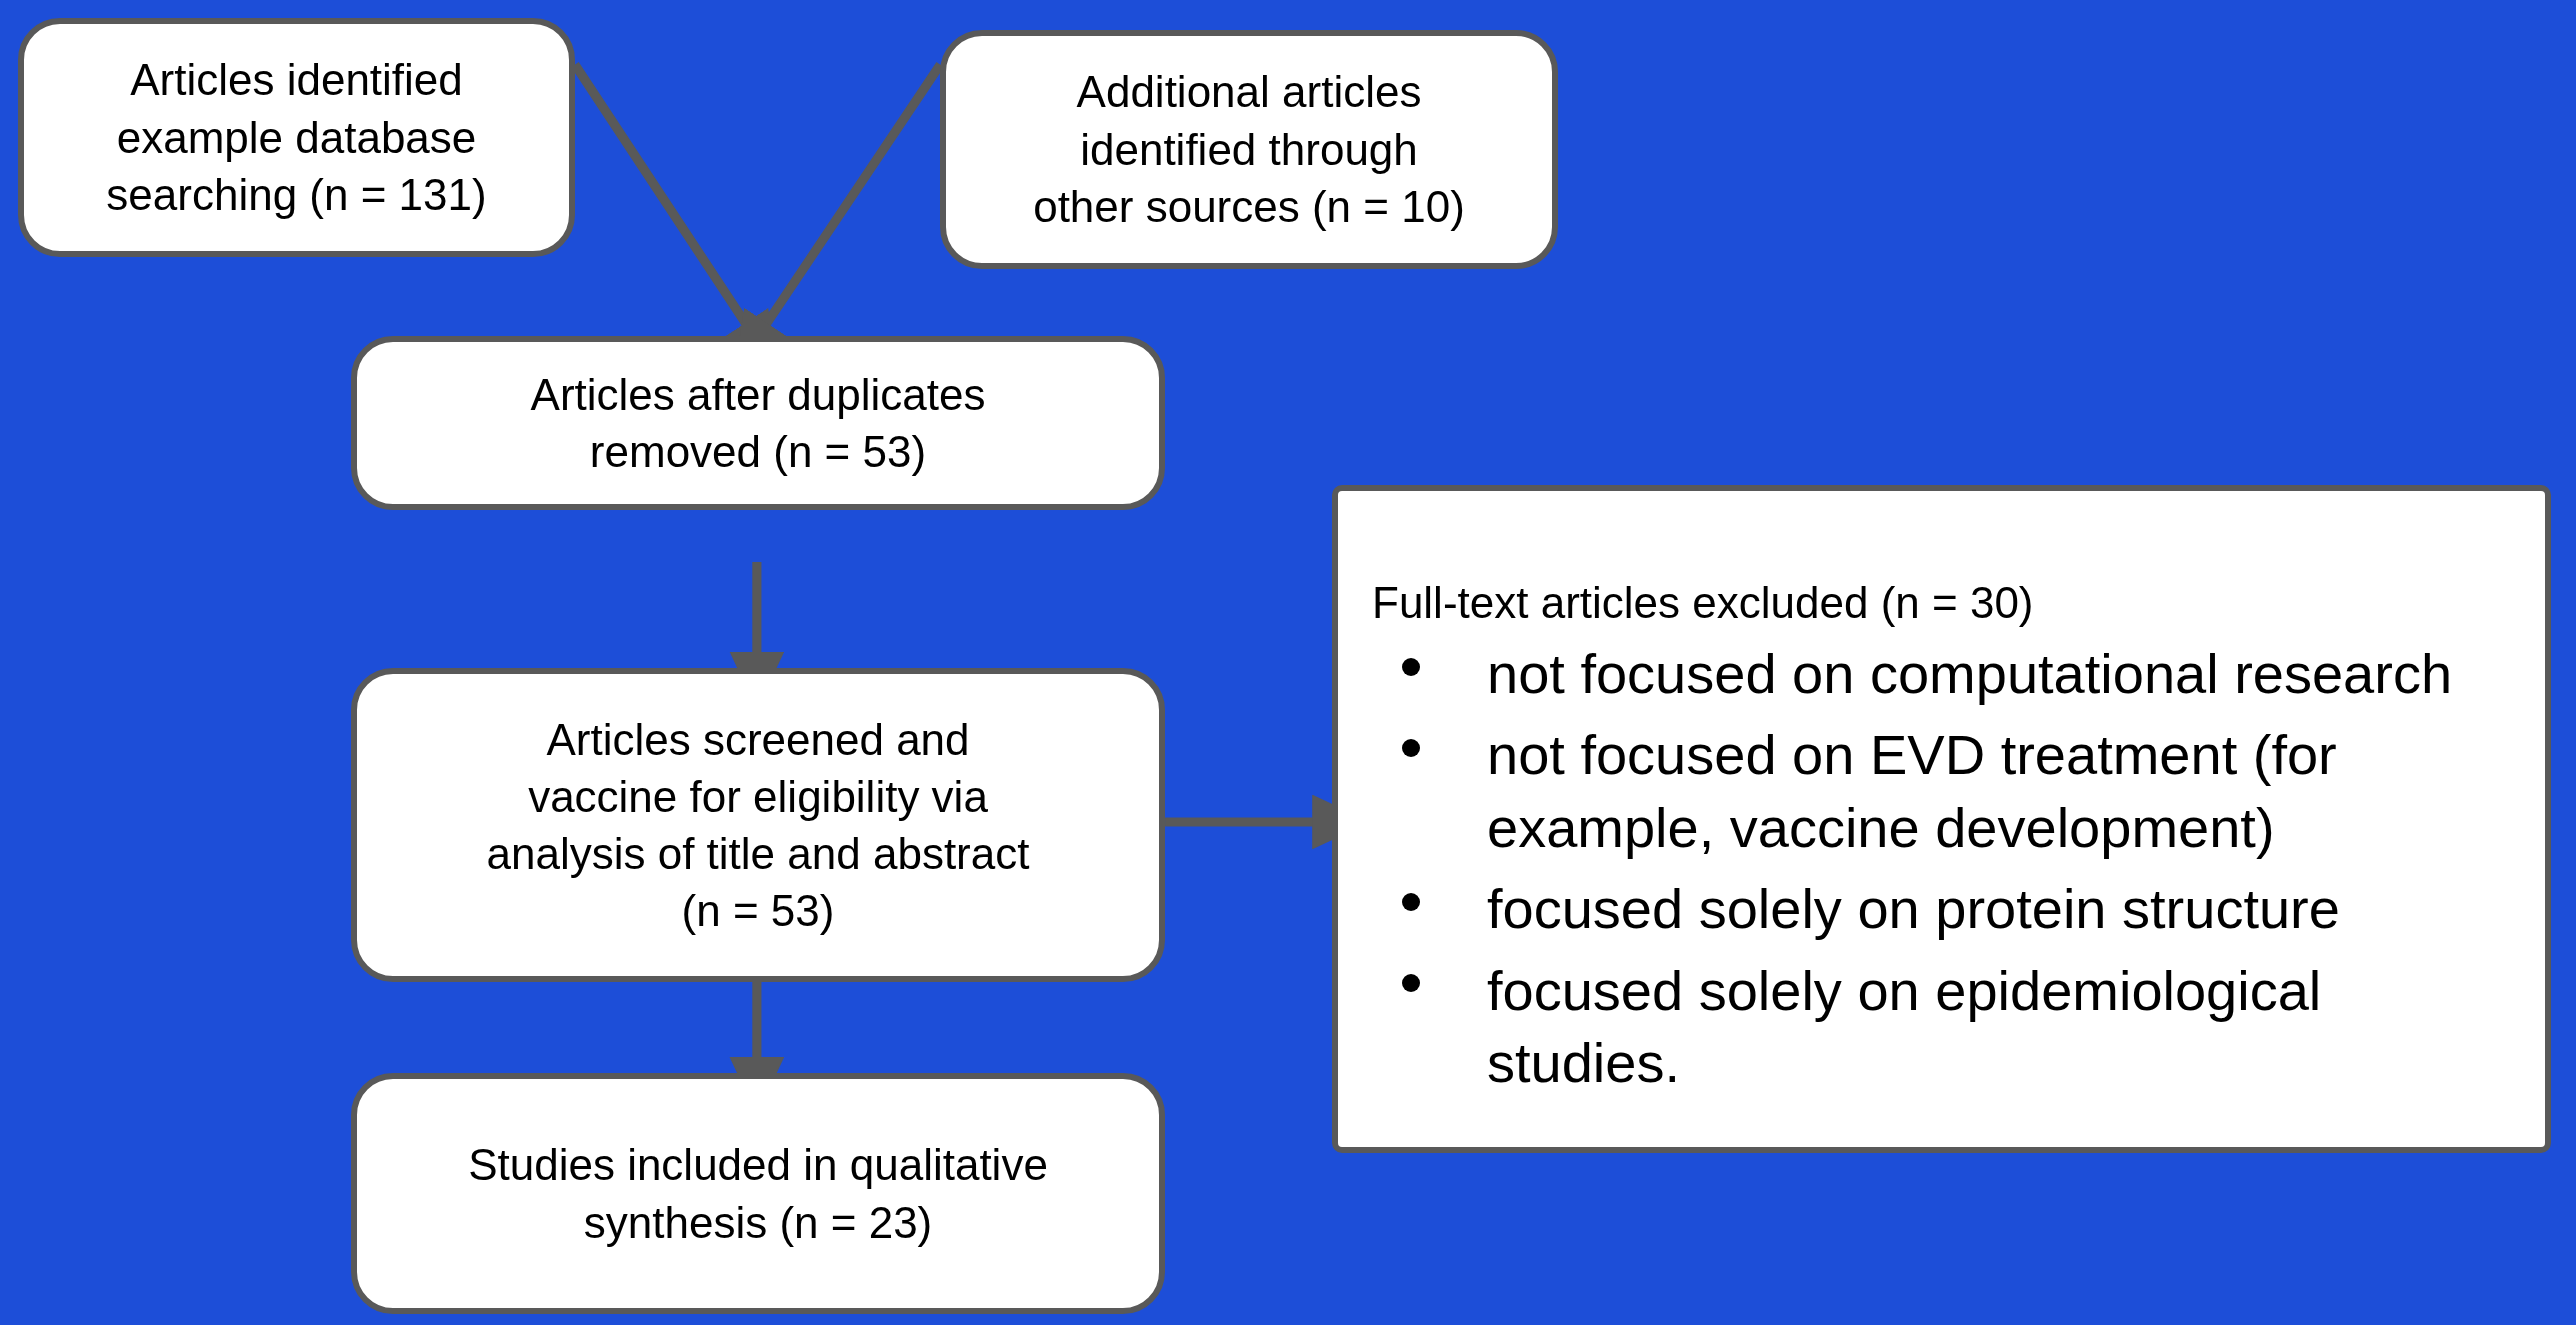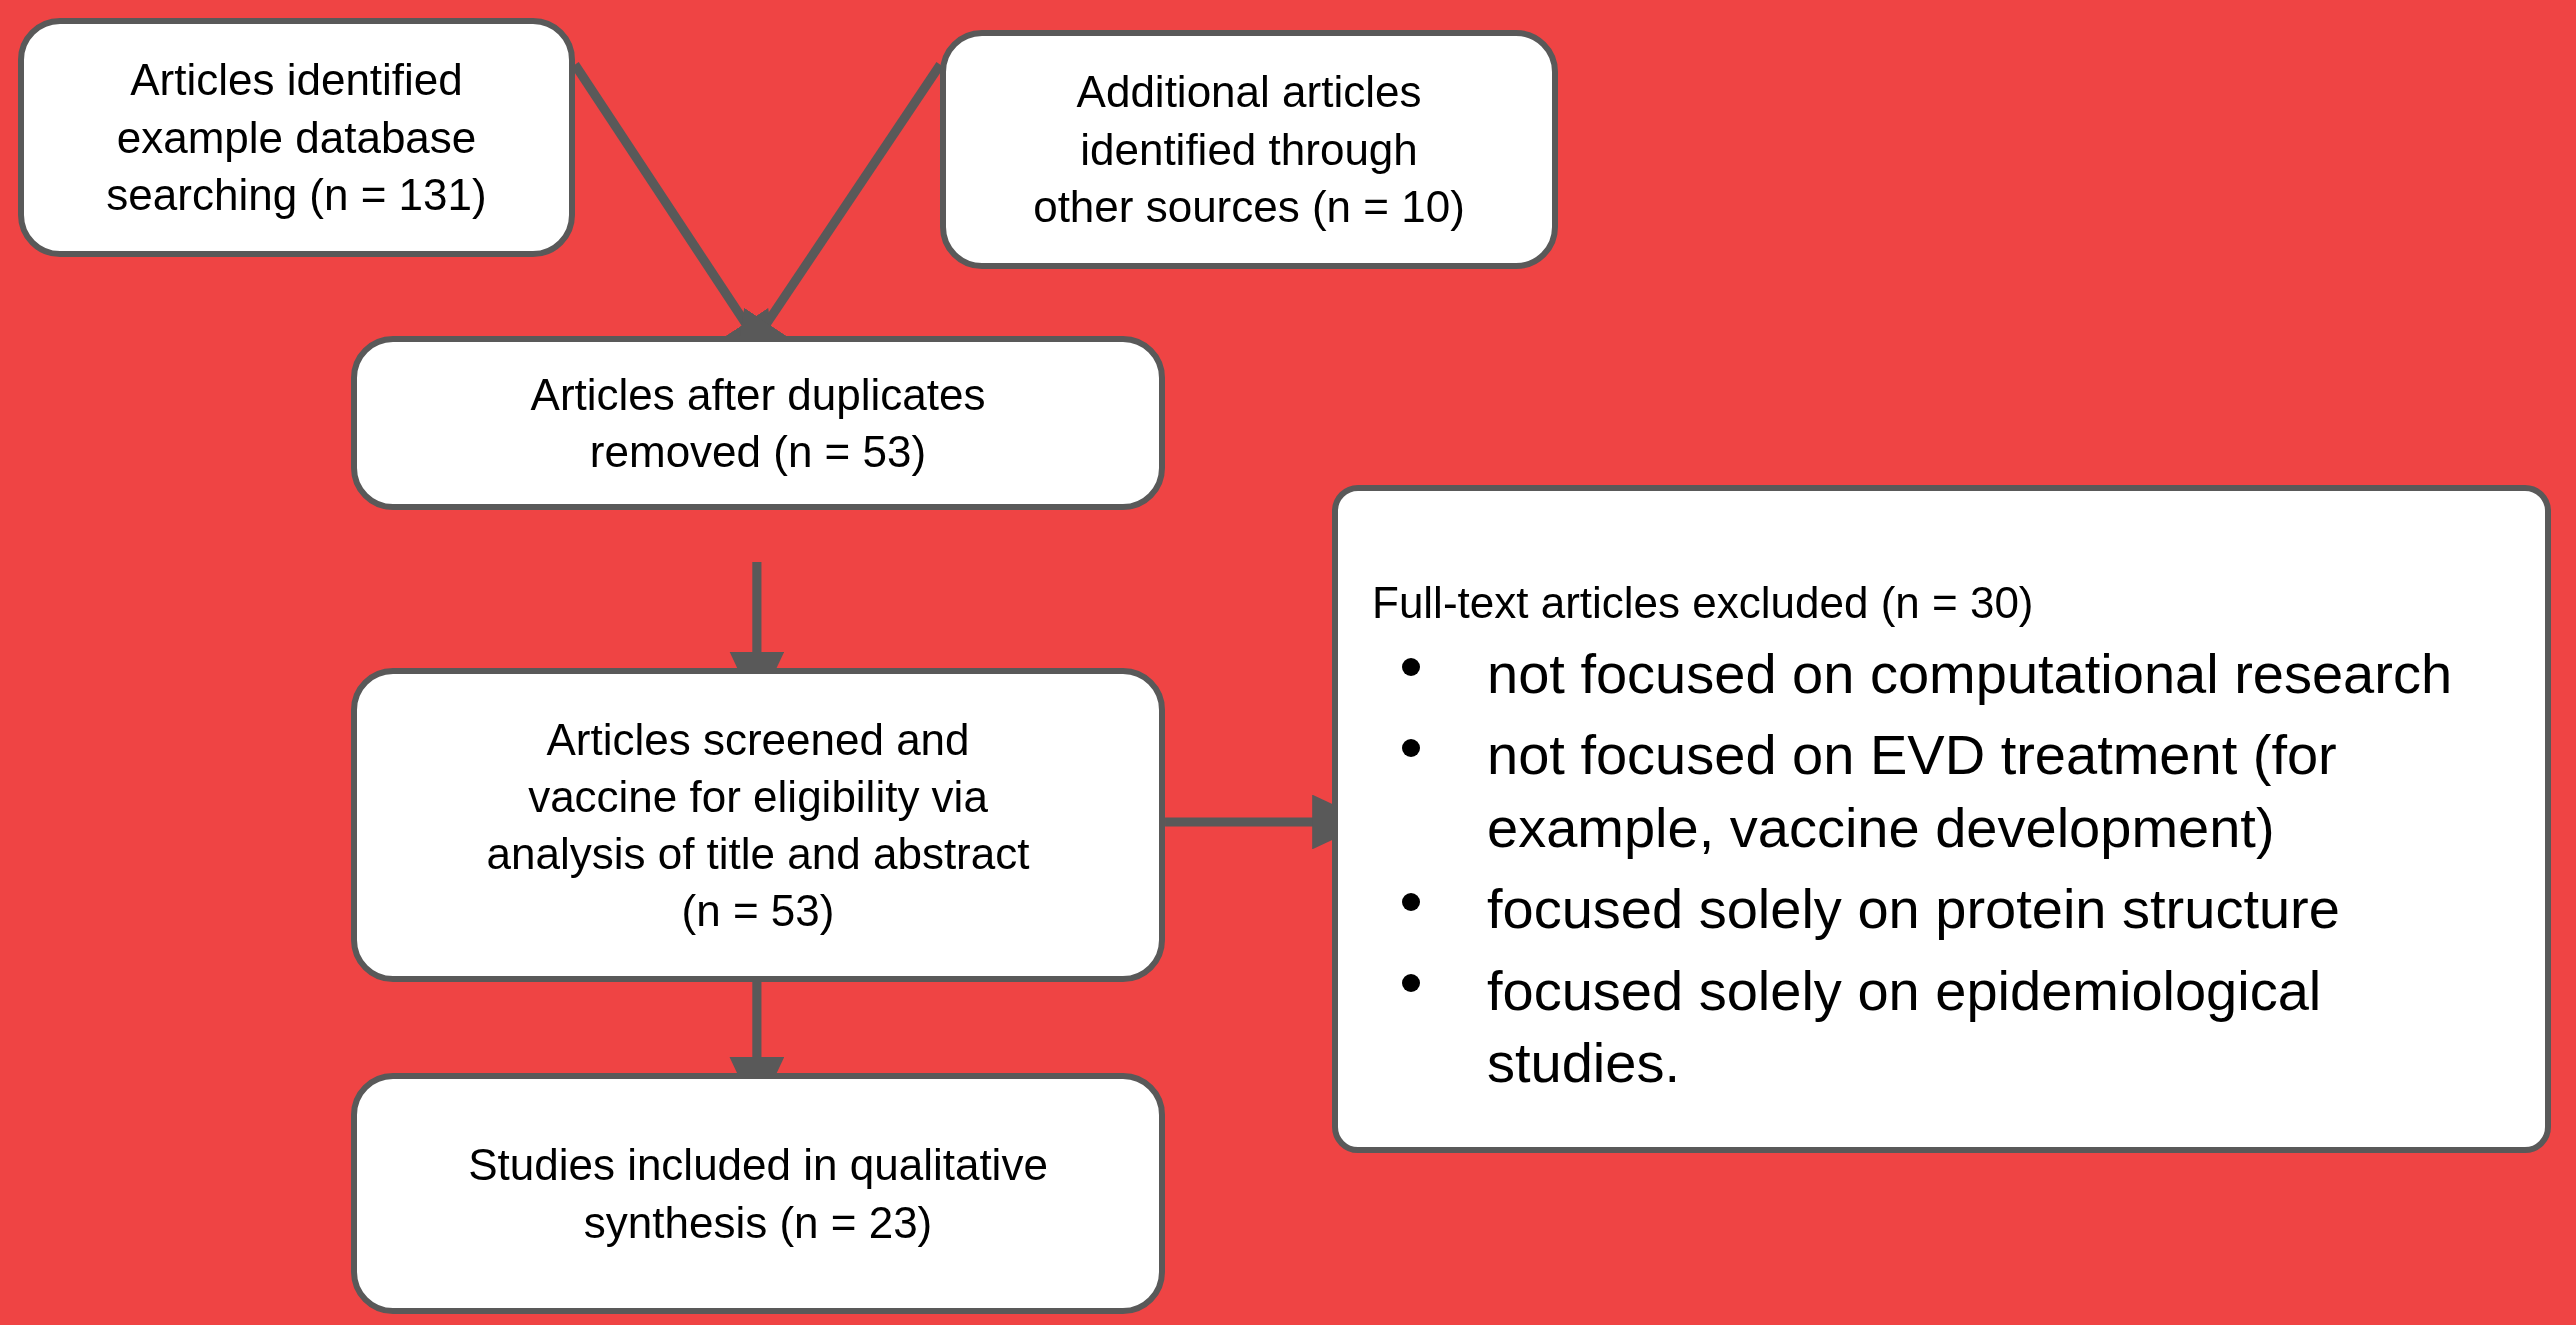--- a/index.html
+++ b/index.html
@@ -8,21 +8,21 @@
     padding: 0;
     background: #ffffff;
   }
   body {
     font-family: "Liberation Sans", sans-serif;
   }
   #diagram-root {
     position: relative;
     width: 2576px;
     height: 1325px;
-    background: #ef4444;
+    background: #1d4ed8;
     overflow: hidden;
   }
   #connector-layer {
     position: absolute;
     left: 0;
     top: 0;
     width: 2576px;
     height: 1325px;
     pointer-events: none;
   }
@@ -66,21 +66,21 @@
     width: 814px; height: 314px;
   }
   #box-included {
     left: 351px; top: 1073px;
     width: 814px; height: 241px;
   }
   
   #box-excluded {
     left: 1332px; top: 485px;
     width: 1219px; height: 668px;
-    border-radius: 26px;
+    border-radius: 10px;
     align-items: stretch;
     justify-content: flex-start;
     padding: 83px 35px 0 34px;
   }
   #box-excluded .excluded-heading {
     color: #000000;
     font-size: 44px;
     line-height: 1.30;
     text-align: left;
     white-space: nowrap;

